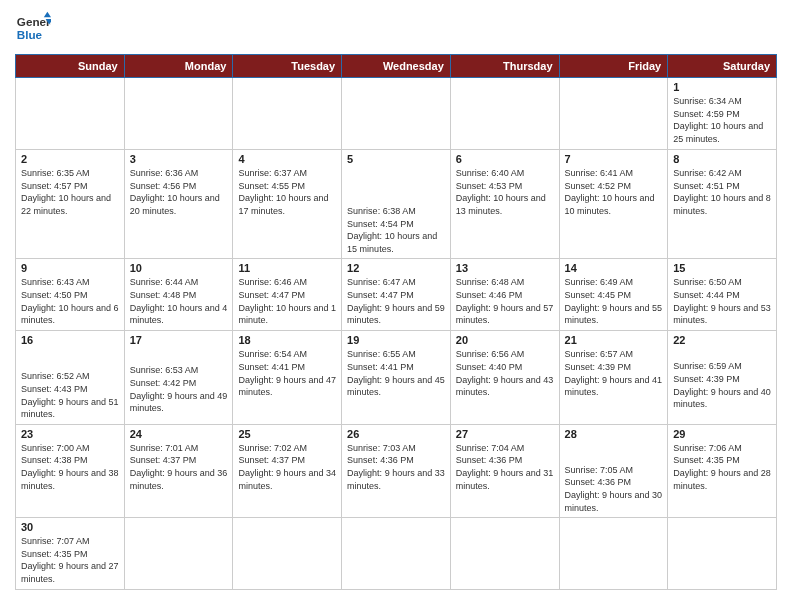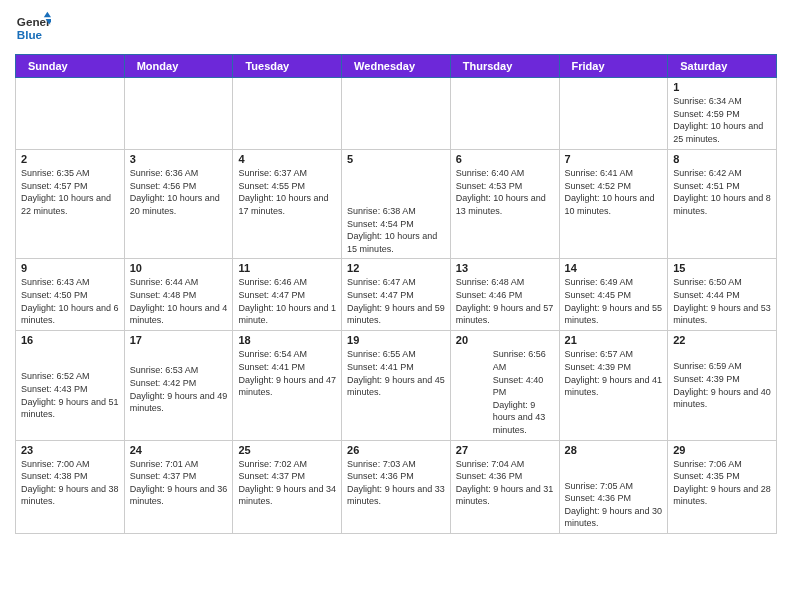--- a/index.html
+++ b/index.html
@@ -43,24 +43,24 @@
     .location {
       font-size: 13px;
       color: #555;
     }
     .calendar {
       width: 100%;
       border-collapse: collapse;
       font-size: 10px;
     }
     .calendar th {
-      background: #6d28d9;
+      background: #7f1d1d;
       color: #fff;
-      text-align: left;
-      padding: 5px 12px;
+      text-align: right;
+      padding: 5px 6px;
       font-size: 11px;
       font-weight: bold;
       border: 1px solid #2a6aaa;
     }
     .calendar td {
       border: 1px solid #ccc;
       vertical-align: top;
       padding: 3px 5px;
       height: 72px;
       width: calc(100% / 7);
@@ -243,21 +243,21 @@
 Daylight: 9 hours and 47 minutes.</div>
           </td>
           <td>
             <span class="day-num">19</span>
             <div class="day-info" style="white-space: pre-line;">Sunrise: 6:55 AM
 Sunset: 4:41 PM
 Daylight: 9 hours and 45 minutes.</div>
           </td>
           <td>
             <span class="day-num">20</span>
-            <div class="day-info" style="white-space: pre-line; margin-left: 37px;">Sunrise: 6:56 AM
+            <div class="day-info" style="white-space: pre-line;">Sunrise: 6:56 AM
 Sunset: 4:40 PM
 Daylight: 9 hours and 43 minutes.</div>
           </td>
           <td>
             <span class="day-num">21</span>
             <div class="day-info" style="white-space: pre-line;">Sunrise: 6:57 AM
 Sunset: 4:39 PM
 Daylight: 9 hours and 41 minutes.</div>
           </td>
           <td>
@@ -303,16 +303,30 @@
             <div class="day-info" style="white-space: pre-line; margin-top: 24px;">Sunrise: 7:05 AM
 Sunset: 4:36 PM
 Daylight: 9 hours and 30 minutes.</div>
           </td>
           <td>
             <span class="day-num">29</span>
             <div class="day-info" style="white-space: pre-line;">Sunrise: 7:06 AM
 Sunset: 4:35 PM
 Daylight: 9 hours and 28 minutes.</div>
           </td>
+        </tr>
+        <tr class="last-row">
+          <td>
+            <span class="day-num">30</span>
+            <div class="day-info" style="white-space: pre-line;">Sunrise: 7:07 AM
+Sunset: 4:35 PM
+Daylight: 9 hours and 27 minutes.</div>
+          </td>
+          <td class="empty-cell"></td>
+          <td class="empty-cell"></td>
+          <td class="empty-cell"></td>
+          <td class="empty-cell"></td>
+          <td class="empty-cell"></td>
+          <td class="empty-cell"></td>
         </tr>
       </tbody>
   </table>
 </div>
 
 </body></html>

